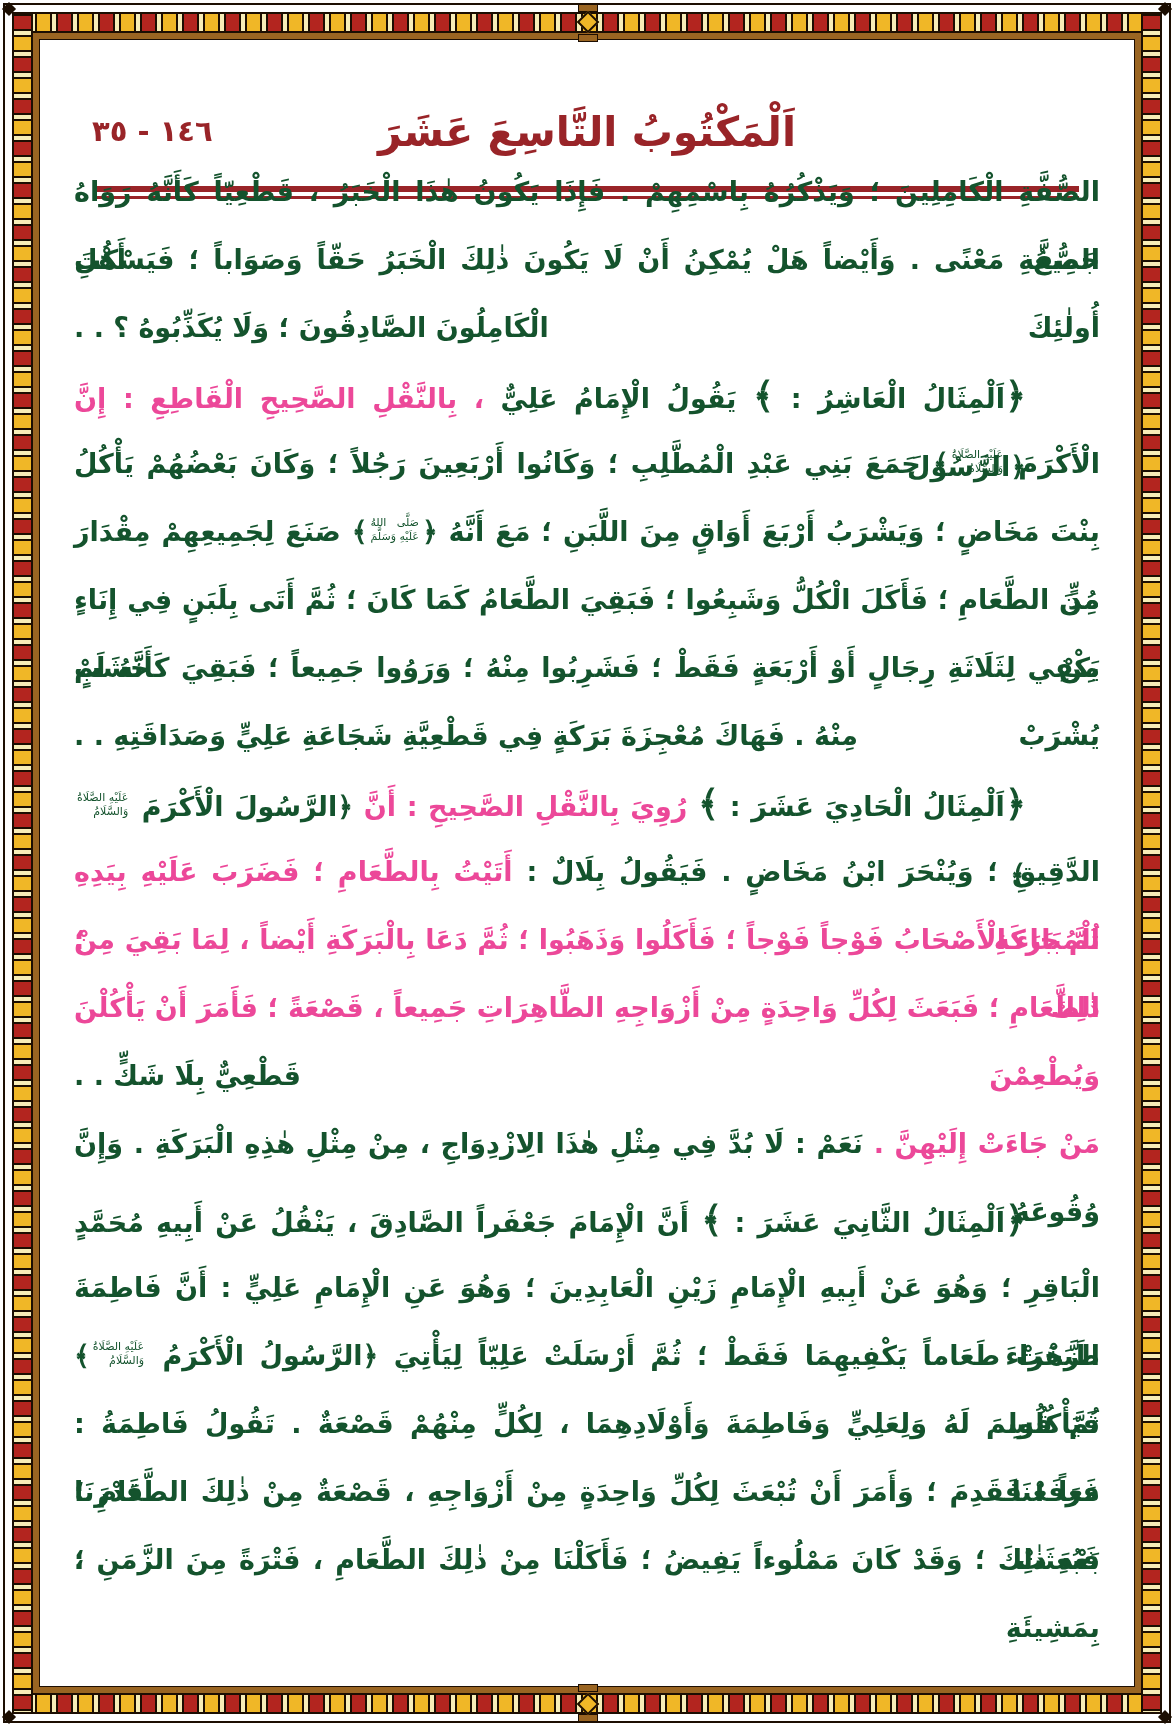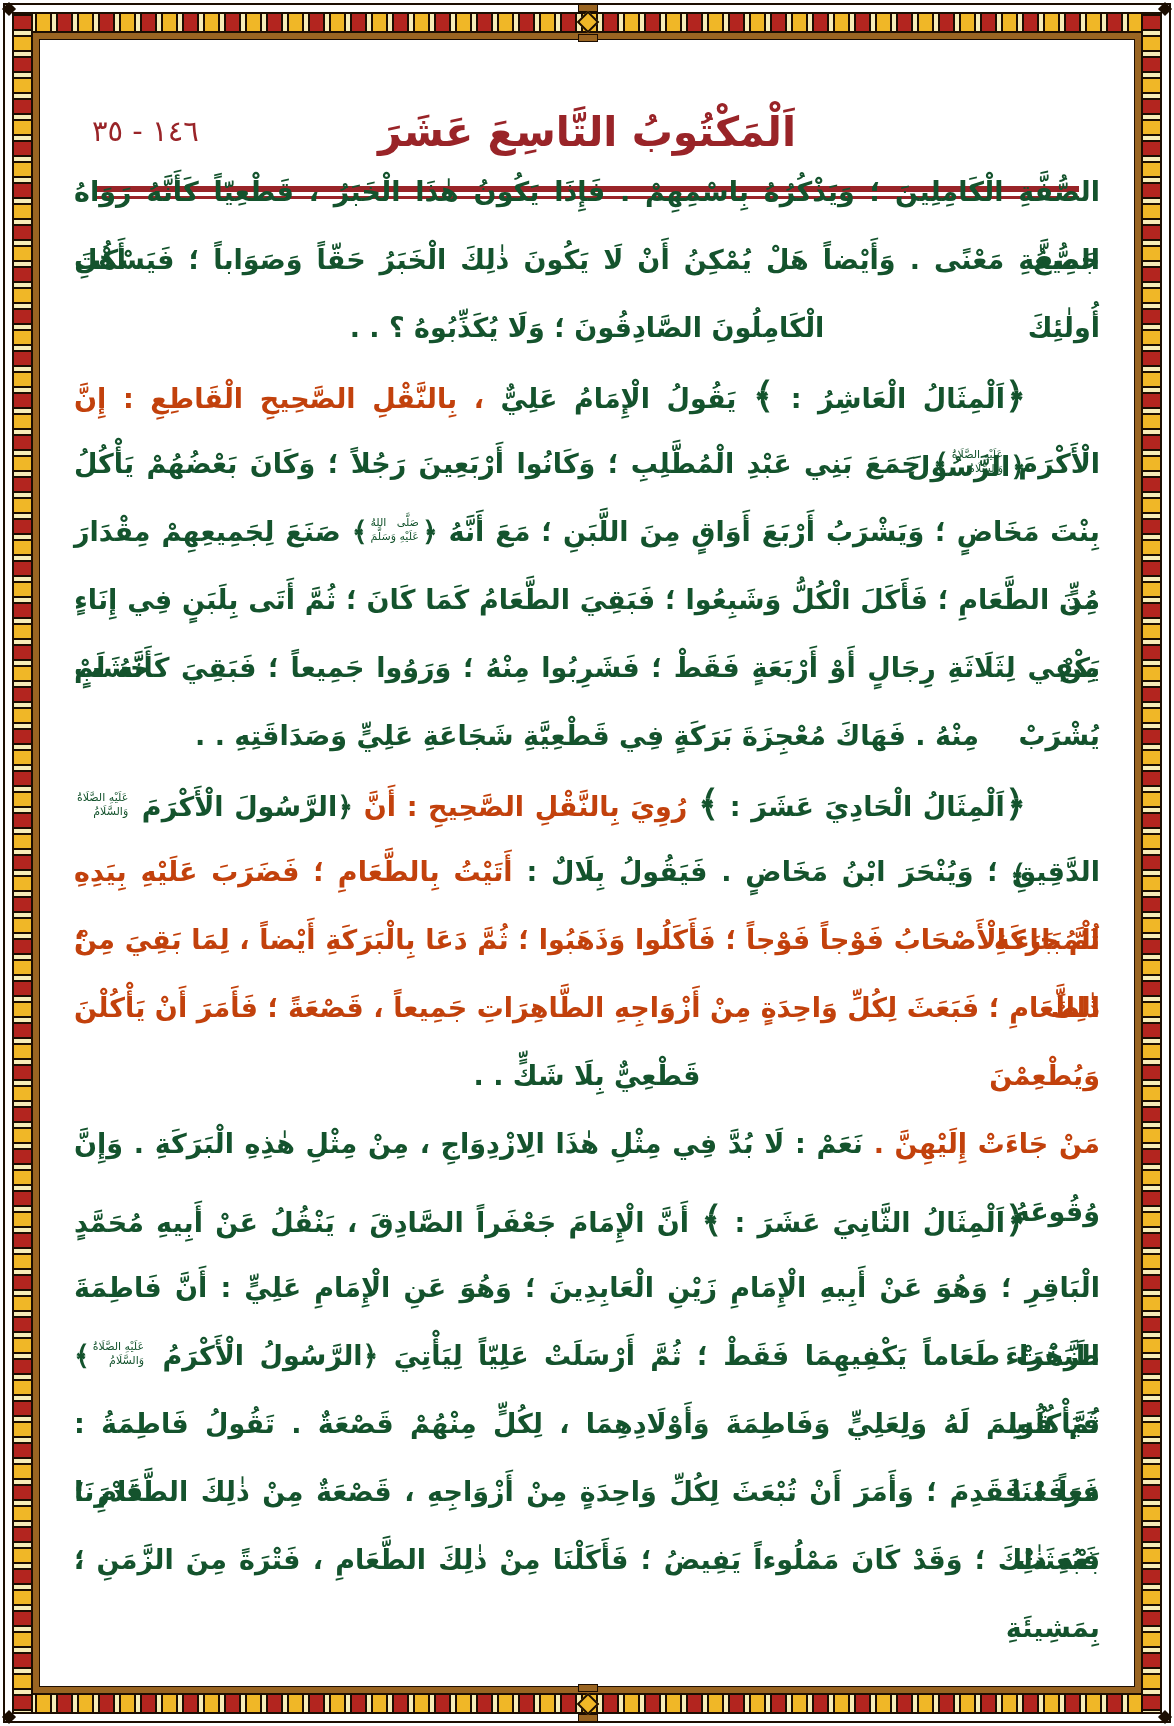--- a/index.html
+++ b/index.html
@@ -29,32 +29,32 @@
     background:#f0b727;border:2px solid #1c0e02;transform:rotate(45deg);}
   .mid-diamond.top{top:14px;} .mid-diamond.bottom{bottom:14px;}
   .mid-tab{position:absolute;left:50%;width:18px;height:6px;margin-left:-9px;
     background:#9a6522;border:1px solid #1c0e02;}
   .mid-tab.t1{top:4px;} .mid-tab.t2{top:34px;}
   .mid-tab.b1{bottom:4px;} .mid-tab.b2{bottom:34px;}
   
   .content{position:absolute;inset:40px;color:#992428;}
   .title{position:absolute;top:68px;left:0;right:0;text-align:center;
     font-size:41px;font-weight:bold;}
-  .page-num{position:absolute;top:74px;left:52px;font-size:29px;font-weight:normal;
+  .page-num{position:absolute;top:74px;left:52px;font-size:29px;font-weight:bold;
     direction:rtl;}
   .rule{position:absolute;top:146px;left:55px;right:55px;height:4px;
     border-top:6px solid #992428;border-bottom:3px solid #992428;}
   .body{position:absolute;top:118px;left:34px;right:34px;font-size:27px;font-weight:bold;}
   .para{margin:0;}
   .para.gap-before{margin-top:8px;}
   .line{height:68px;line-height:68px;white-space:nowrap;direction:rtl;}
   .line.justify{white-space:normal;text-align:justify;text-align-last:justify;-moz-text-align-last:justify;}
-  .line.align-right{text-align:center;}
+  .line.align-right{text-align:left;}
   .line.indent{padding-right:74px;}
-  .red{color:#14532d;} .black{color:#c2410c;}
+  .red{color:#14532d;} .black{color:#ec4899;}
   .ornate{font-size:36px;}
   .seal{display:inline-flex;flex-direction:column;vertical-align:middle;
     font-size:11px;font-weight:normal;line-height:1.2;text-align:center;
     padding:0 3px;position:relative;top:-4px;}
   .seal .seal-line{display:block;white-space:nowrap;}
 </style>
 </head>
 <body>
 
 <div class="hairline">

